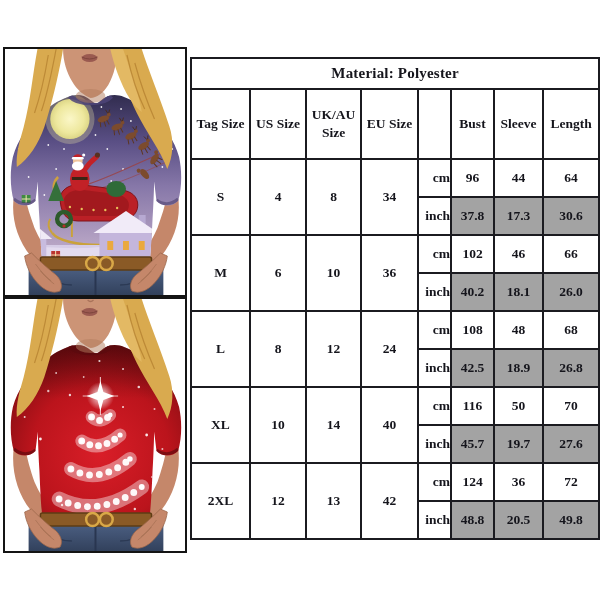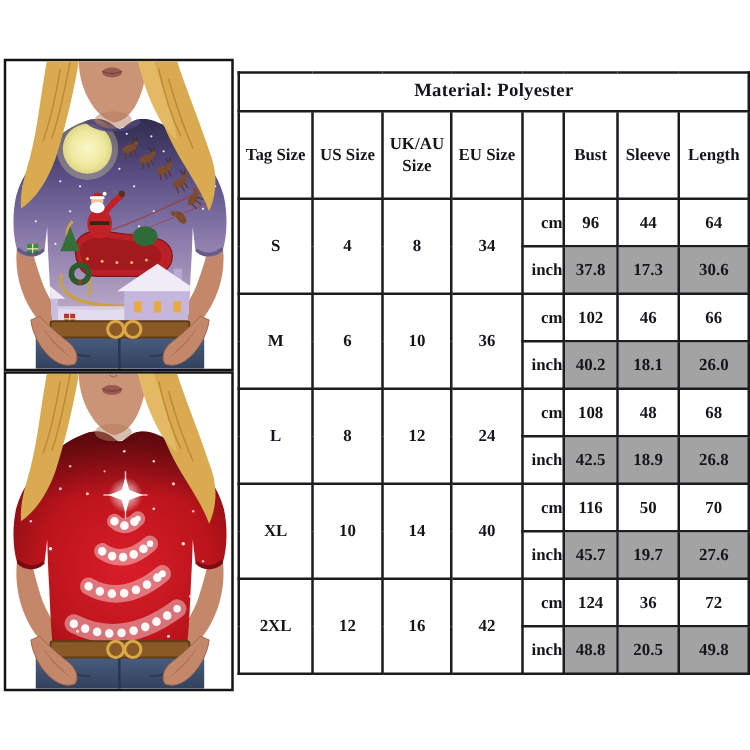--- a/index.html
+++ b/index.html
@@ -435,21 +435,21 @@
         </tr>
         <tr>
           <td class="unit-cell">inch</td>
           <td class="shaded">45.7</td>
           <td class="shaded">19.7</td>
           <td class="shaded">27.6</td>
         </tr>
         <tr>
           <td rowspan="2">2XL</td>
           <td rowspan="2">12</td>
-          <td rowspan="2">16</td>
+          <td rowspan="2">13</td>
           <td rowspan="2">42</td>
           <td class="unit-cell">cm</td>
           <td>124</td>
           <td>36</td>
           <td>72</td>
         </tr>
         <tr>
           <td class="unit-cell">inch</td>
           <td class="shaded">48.8</td>
           <td class="shaded">20.5</td>

